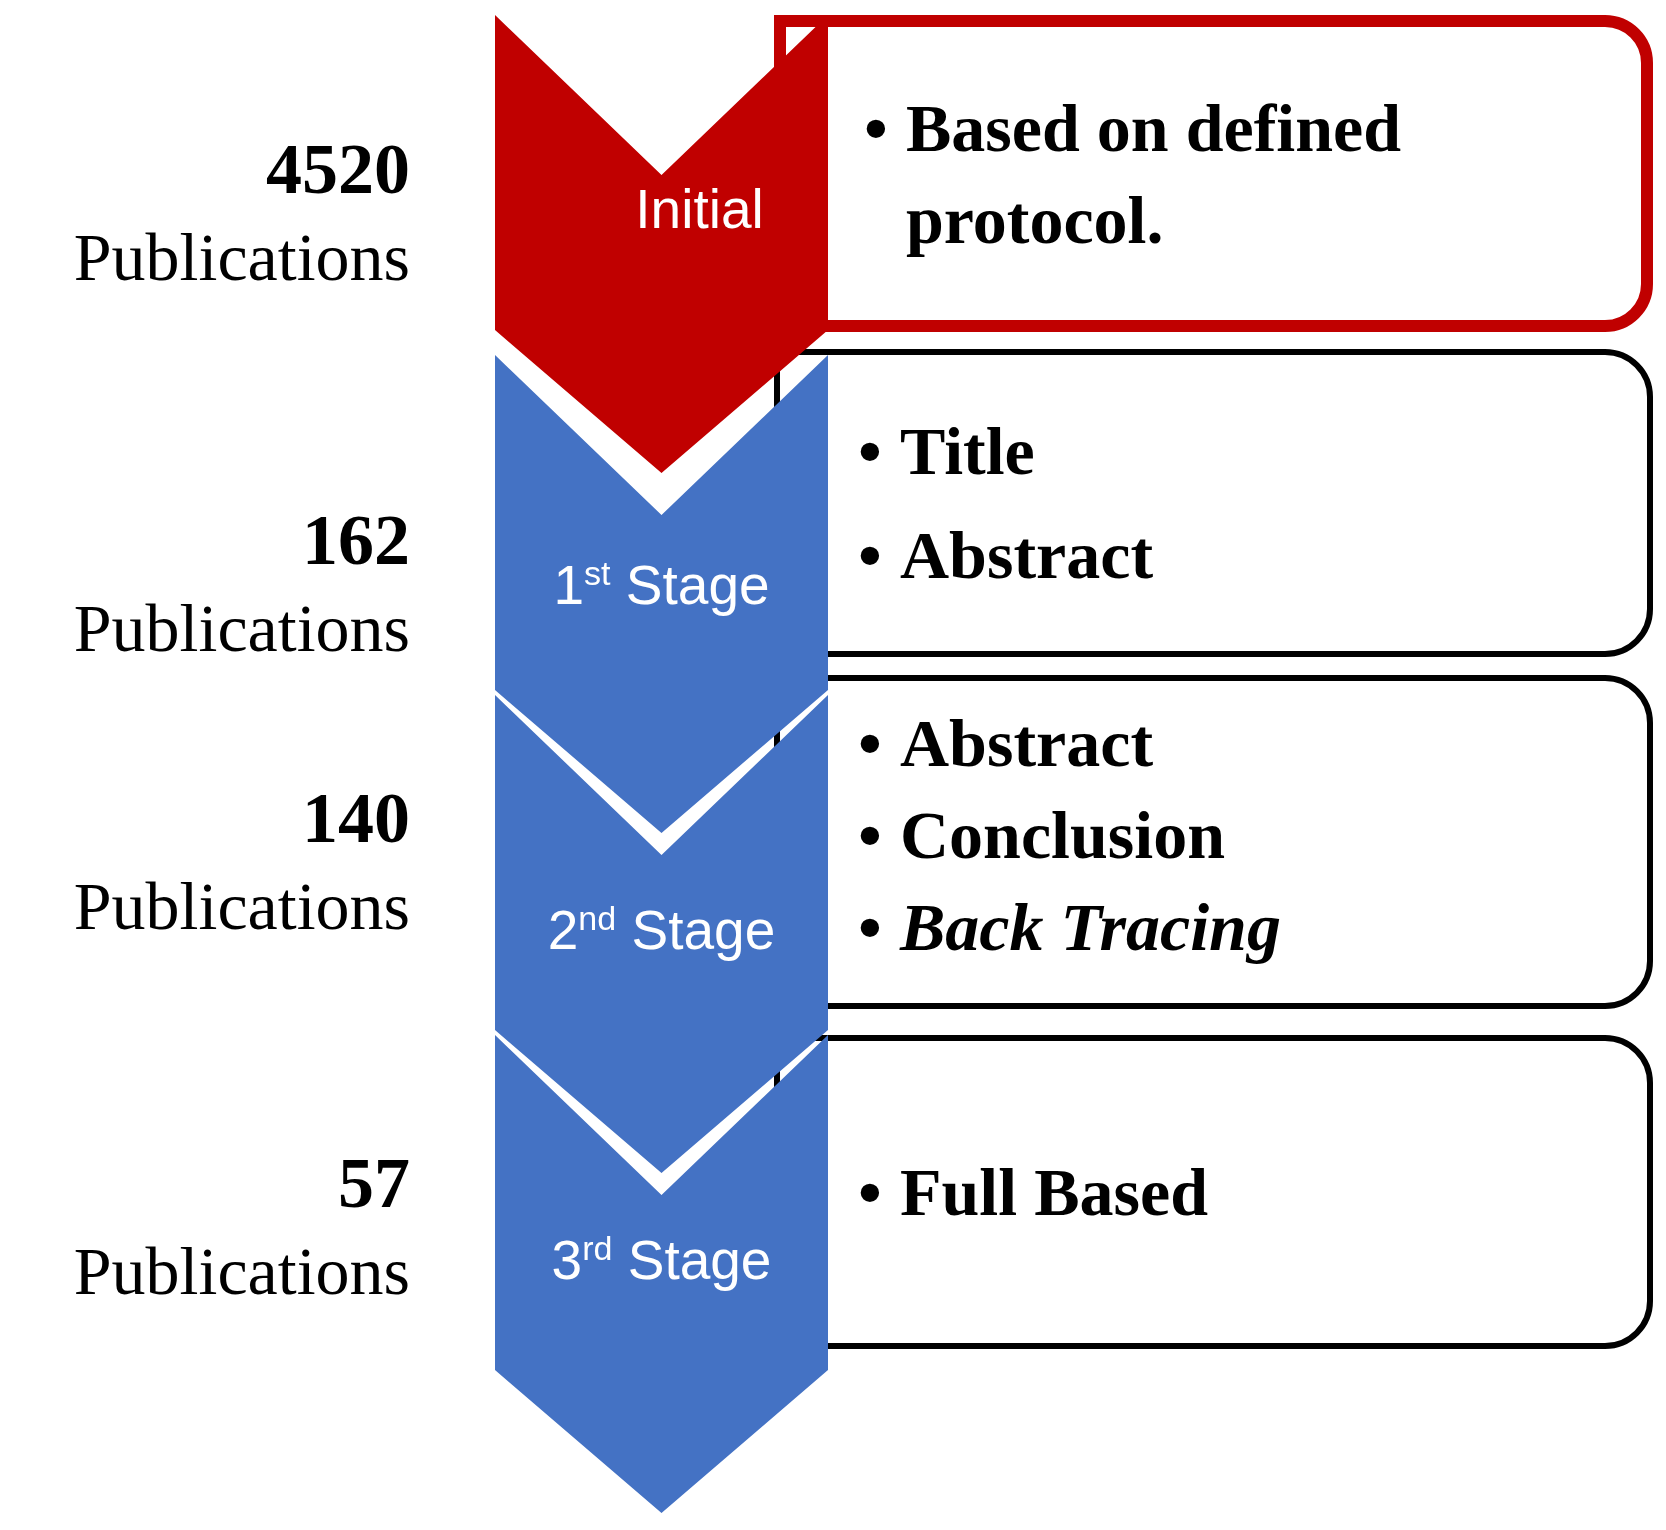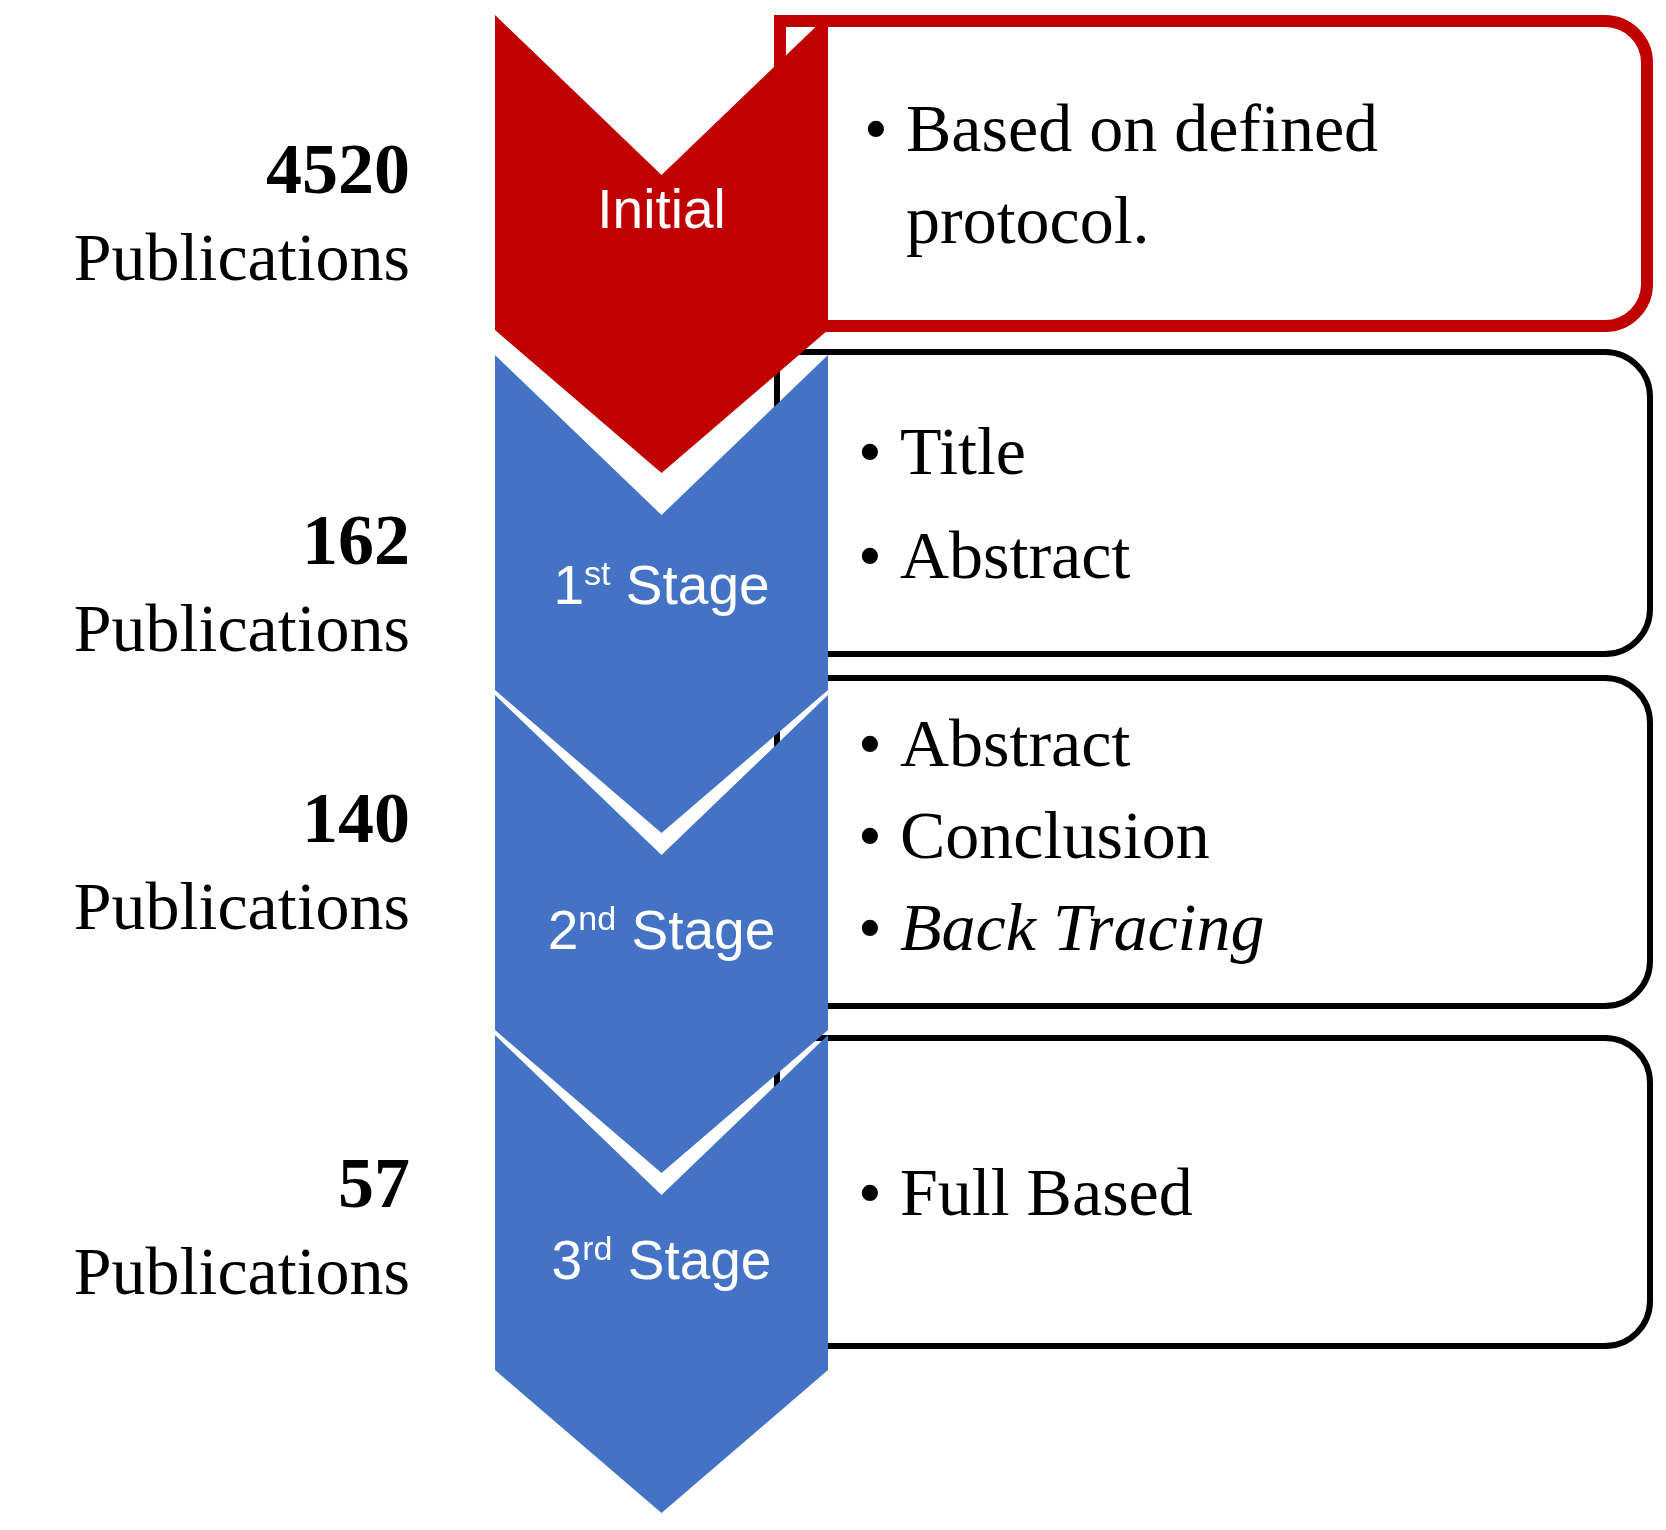--- a/index.html
+++ b/index.html
@@ -5,21 +5,21 @@
   html,body { margin:0; padding:0; background:#ffffff; }
   .canvas {
     position:relative; width:1666px; height:1530px; background:#ffffff;
     overflow:hidden; font-family:"Liberation Serif", serif;
   }
 
   
   .dbox {
     position:absolute; left:774px; width:879px; box-sizing:border-box;
     border-radius:0 48px 48px 0; background:#ffffff; z-index:1;
-    display:flex; flex-direction:column; justify-content:center;
+    display:flex; flex-direction:column; justify-content:center;font-weight:bold;
   }
   .dbox.red  { border:12px solid #c00000; }
   .dbox.blue { border:6px solid #000000; }
   .dbox ul { list-style:none; margin:0; padding:0 20px 0 78px; }
   .dbox li { display:flex; align-items:baseline; color:#000; font-size:68px; }
   .dot { flex:0 0 42px; }
   .dot::before { content:"\2022"; }
   .itxt { display:block; }
   .italic { font-style:italic; }
   .b1 li { line-height:92px; }
@@ -30,21 +30,21 @@
 
   
   .chev-svg { position:absolute; left:0; top:0; z-index:2; }
 
   
   .stage-label {
     position:absolute; left:495px; width:333px; z-index:3;
     color:#ffffff; font-family:"Liberation Sans", sans-serif;
     font-size:55px; text-align:center; line-height:68px;
   }
-  .stage-label.two-line { line-height:76px; }
+  .stage-label.two-line { line-height:76px;padding-left:38px; }
   .stage-label sup { font-size:0.62em; vertical-align:super; line-height:0; }
 
   
   .pub-label {
     position:absolute; left:0; width:410px; z-index:3;
     text-align:right; color:#000; line-height:88px; font-size:68px;
   }
   .pub-label .num { font-weight:bold; font-size:72px; }
 </style>
 </head>

